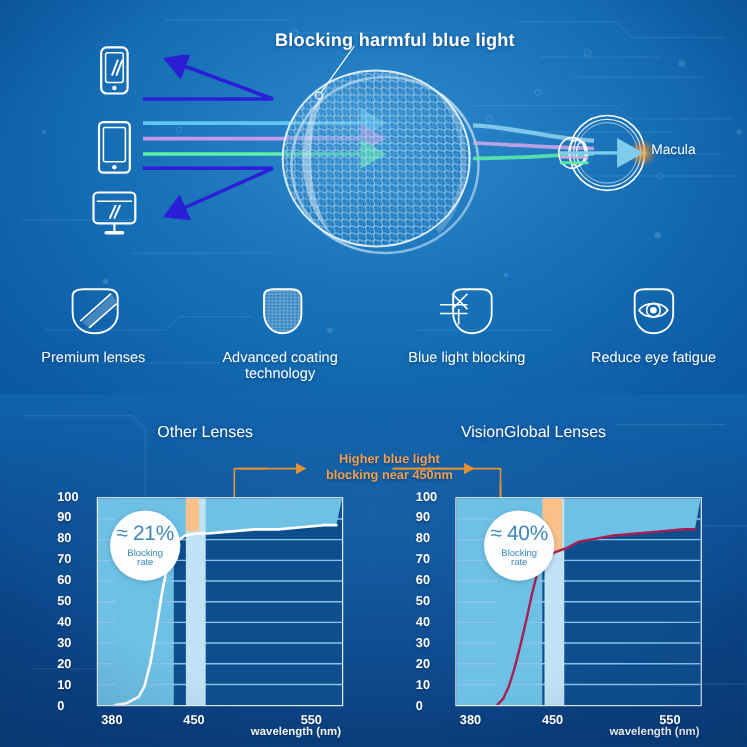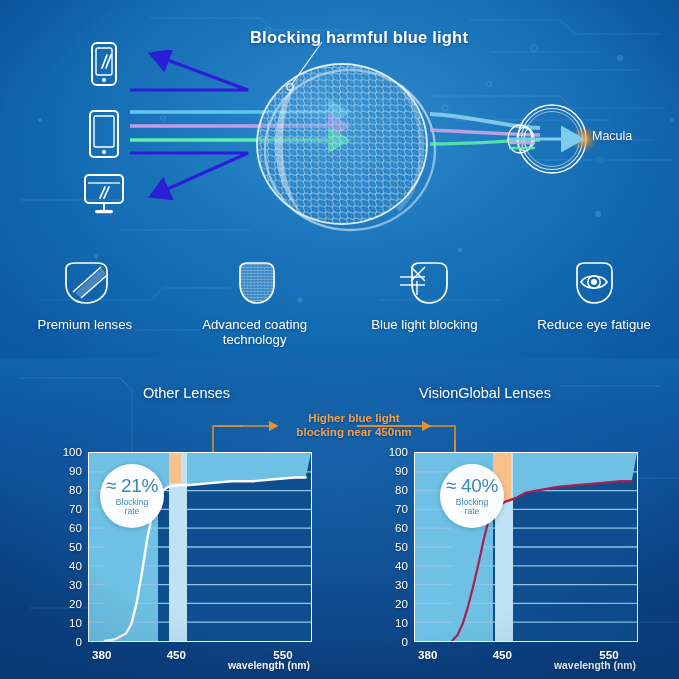--- a/index.html
+++ b/index.html
@@ -79,22 +79,22 @@
   .plot .frame{
     position:absolute;inset:0;
     border:1.4px solid #ffffff;box-sizing:border-box;
     background:#0e4e8f;
     overflow:hidden;
   }
   .lightfill{position:absolute;left:0;top:0;bottom:0;background:#6ec1e4;}
   .band{position:absolute;top:0;bottom:0;background:#bfe2f4;}
   .orange{position:absolute;top:0;background:#f9c08a;}
   .ytick{
-    position:absolute;right:0;font-size:11.6px;font-weight:normal;color:#ffffff;
-    text-align:right;line-height:11px;text-shadow:0 1px 2px rgba(0,30,70,.6);
+    position:absolute;right:0;font-size:11.6px;font-weight:bold;color:#ffffff;
+    text-align:left;line-height:11px;text-shadow:0 1px 2px rgba(0,30,70,.6);
   }
   .xtick{
     position:absolute;font-size:11.6px;font-weight:bold;color:#ffffff;
     white-space:nowrap;text-shadow:0 1px 2px rgba(0,30,70,.6);
   }
   .axis-label{
     position:absolute;font-size:10.4px;font-weight:bold;color:#ffffff;
     white-space:nowrap;text-shadow:0 1px 2px rgba(0,30,70,.6);
   }
 

